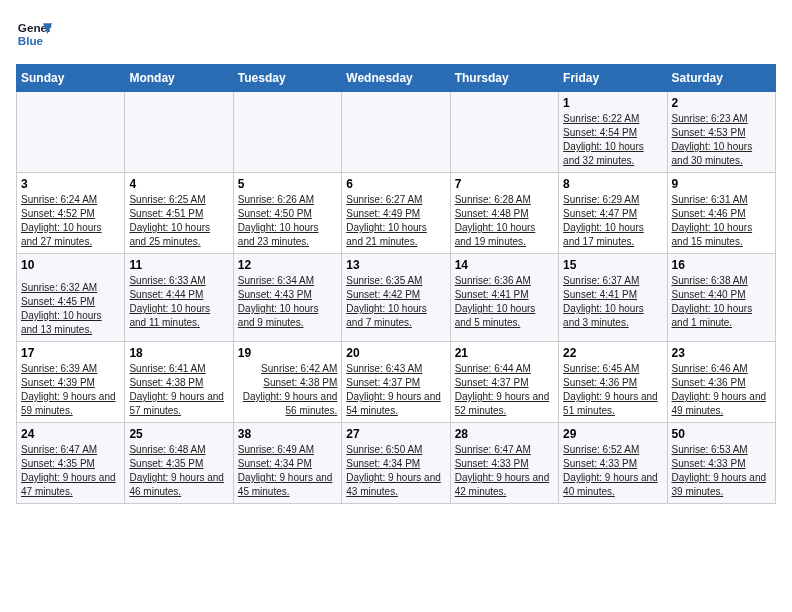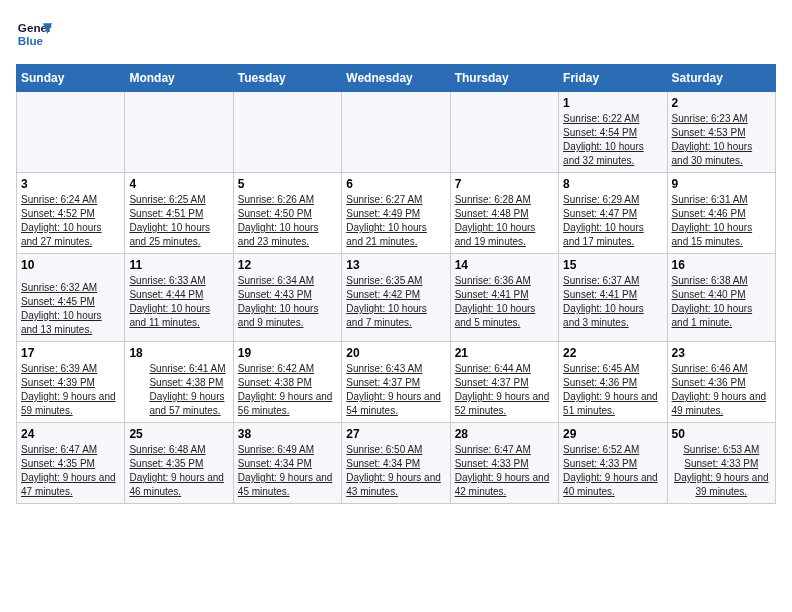--- a/index.html
+++ b/index.html
@@ -219,27 +219,27 @@
       </tr>
       <tr>
         <td>
           <div class="day-number">17</div>
           <div class="day-info" style="white-space: pre-line;">Sunrise: 6:39 AM
 Sunset: 4:39 PM
 Daylight: 9 hours and 59 minutes.</div>
         </td>
         <td>
           <div class="day-number">18</div>
-          <div class="day-info" style="white-space: pre-line; margin-left: 20px;">Sunrise: 6:41 AM
+          <div class="day-info" style="white-space: pre-line;">Sunrise: 6:41 AM
 Sunset: 4:38 PM
 Daylight: 9 hours and 57 minutes.</div>
         </td>
         <td>
           <div class="day-number">19</div>
-          <div class="day-info" style="white-space: pre-line;">Sunrise: 6:42 AM
+          <div class="day-info" style="white-space: pre-line; text-align: right;">Sunrise: 6:42 AM
 Sunset: 4:38 PM
 Daylight: 9 hours and 56 minutes.</div>
         </td>
         <td>
           <div class="day-number">20</div>
           <div class="day-info" style="white-space: pre-line;">Sunrise: 6:43 AM
 Sunset: 4:37 PM
 Daylight: 9 hours and 54 minutes.</div>
         </td>
         <td>
@@ -293,19 +293,19 @@
 Daylight: 9 hours and 42 minutes.</div>
         </td>
         <td>
           <div class="day-number">29</div>
           <div class="day-info" style="white-space: pre-line;">Sunrise: 6:52 AM
 Sunset: 4:33 PM
 Daylight: 9 hours and 40 minutes.</div>
         </td>
         <td>
           <div class="day-number">50</div>
-          <div class="day-info" style="white-space: pre-line; text-align: center;">Sunrise: 6:53 AM
+          <div class="day-info" style="white-space: pre-line;">Sunrise: 6:53 AM
 Sunset: 4:33 PM
 Daylight: 9 hours and 39 minutes.</div>
         </td>
       </tr>
     </tbody>
 </table>
 
 </body></html>

